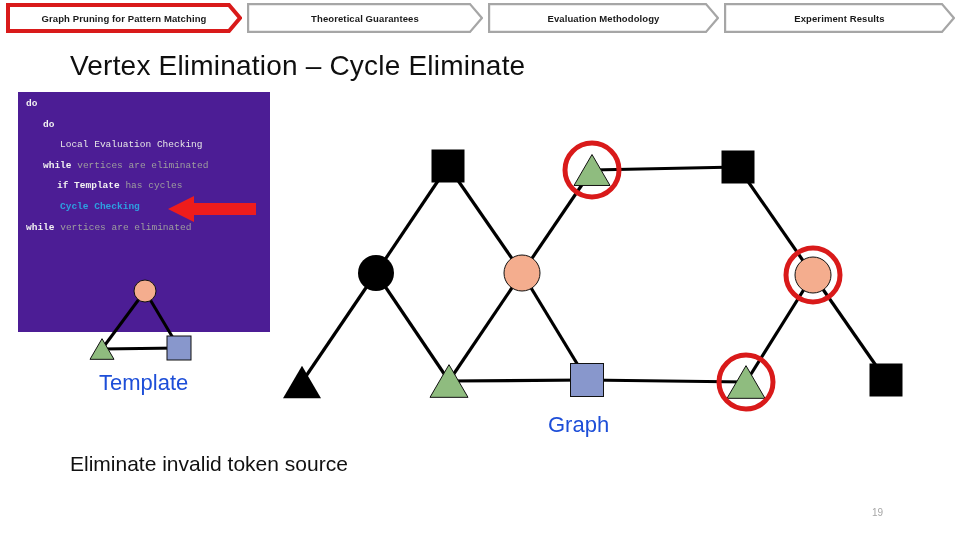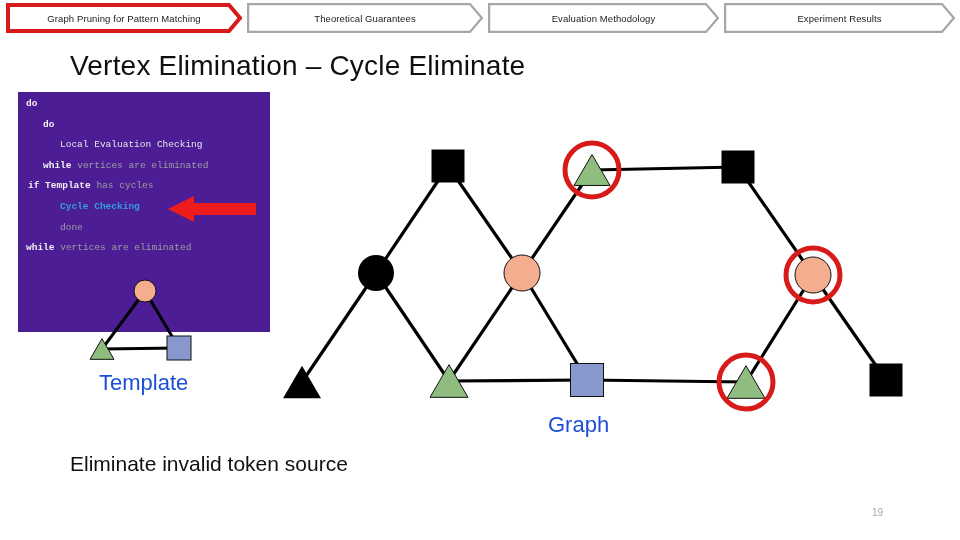--- a/index.html
+++ b/index.html
@@ -15,20 +15,21 @@
     font-family: "Liberation Sans", sans-serif;
   }
 
   
   #tab-bar {
     position: absolute;
     left: 0;
     top: 0;
     width: 928px;
     height: 38px;
+    font-weight: bold;
   }
   .tab {
     position: absolute;
     top: 3px;
     height: 30px;
     background: #ffffff;
     display: flex;
     align-items: center;
     justify-content: center;
     box-sizing: border-box;
@@ -168,23 +169,22 @@
     </div>
   </div>
 
 <div id="slide-title">Vertex Elimination – Cycle Eliminate</div>
 
 <div id="code-block">
     <div class="code-line" style="padding-left: 8px;"><span class="kw">do</span></div>
     <div class="code-line" style="padding-left: 25px;"><span class="kw">do</span></div>
     <div class="code-line" style="padding-left: 42px;"><span class="lit">Local Evaluation Checking</span></div>
     <div class="code-line" style="padding-left: 25px;"><span class="kw">while</span><span class="plain"> vertices are eliminated</span></div>
-    <div class="code-line" style="padding-left: 10px;"><span class="kw">if Template</span><span class="plain"> has cycles</span></div>
+    <div class="code-line" style="padding-left: 39px;"><span class="kw">if Template</span><span class="plain"> has cycles</span></div>
     <div class="code-line" style="padding-left: 42px;"><span class="hl">Cycle Checking</span></div>
-    <div class="code-line" style="padding-left: 42px;"><span class="plain">done</span></div>
     <div class="code-line" style="padding-left: 8px;"><span class="kw">while</span><span class="plain"> vertices are eliminated</span></div>
   </div>
 <svg id="code-arrow" viewBox="0 0 88 30">
   <polygon points="0,15 26,2 26,9 88,9 88,21 26,21 26,28" fill="#ee1c1c"></polygon>
 </svg>
 
 <svg id="graph-canvas" viewBox="0 0 960 540" width="960" height="540">
     <g>
       <line x1="145" y1="291" x2="102" y2="349" stroke="#000000" stroke-width="3"></line>
       <line x1="145" y1="291" x2="179" y2="348" stroke="#000000" stroke-width="3"></line>

